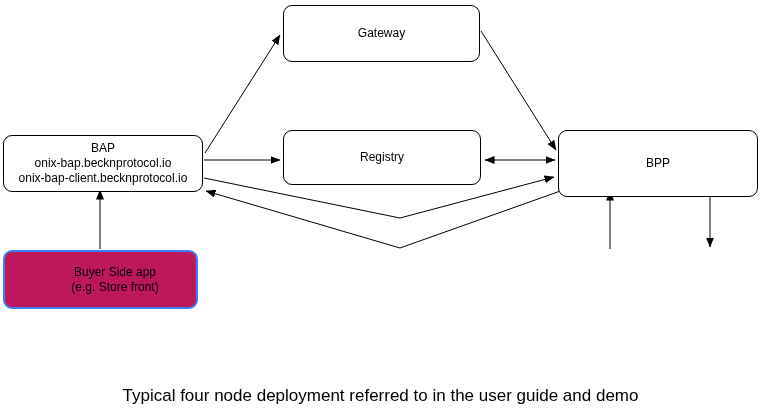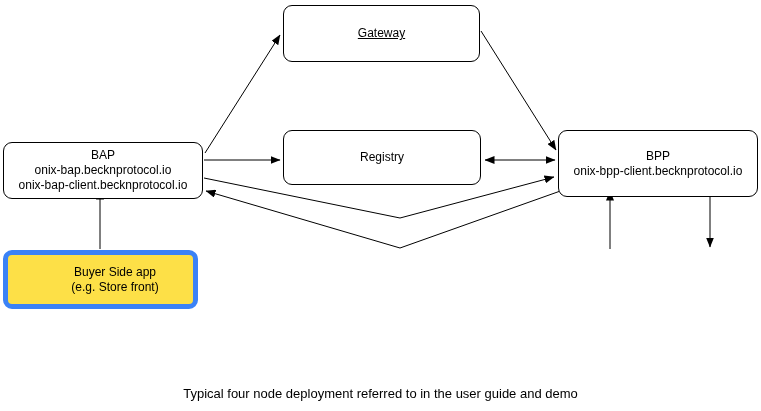--- a/index.html
+++ b/index.html
@@ -26,36 +26,36 @@
     text-align: center;
     border-radius: 9px;
     font-size: 12px;
     line-height: 15px;
     color: #000000;
     background: #ffffff;
     border: 1px solid #000000;
     padding: 2px 4px;
   }
   .node.app {
-    background: #fde047;
-    border: 5px solid #3b82f6;
+    background: #be185d;
+    border: 2px solid #3b82f6;
     padding-left: 33px;
   }
-  .node-gateway  { left: 283px; top: 5px;   width: 197px; height: 57px; text-decoration: underline; }
-  .node-bap      { left: 3px;   top: 142px; width: 200px; height: 57px; }
+  .node-gateway  { left: 283px; top: 5px;   width: 197px; height: 57px; }
+  .node-bap      { left: 3px;   top: 135px; width: 200px; height: 57px; }
   .node-registry { left: 283px; top: 130px; width: 198px; height: 55px; }
   .node-bpp      { left: 558px; top: 130px; width: 200px; height: 67px; }
   .node-buyer    { left: 3px;   top: 250px; width: 195px; height: 59px; }
   .node-seller   { left: 561px; top: 250px; width: 197px; height: 60px; }
   .caption {
     position: absolute;
     left: 0; right: 0;
     top: 386px;
     text-align: center;
-    font-size: 13px;
+    font-size: 17px;
     color: #000000;
   }
 </style>
 </head>
 <body>
 
 <div class="canvas">
 
   <svg class="edges-layer" width="761" height="411" viewBox="0 0 761 411" xmlns="http://www.w3.org/2000/svg">
     <defs>
@@ -85,21 +85,20 @@
     <div>onix-bap.becknprotocol.io</div>
     <div>onix-bap-client.becknprotocol.io</div>
   </div>
 
   <div class="node node-registry">
     <div>Registry</div>
   </div>
 
   <div class="node node-bpp">
     <div>BPP</div>
-    <div>onix-bpp-client.becknprotocol.io</div>
   </div>
 
   <div class="node app node-buyer">
     <div>Buyer Side app</div>
     <div>(e.g. Store front)</div>
   </div>
 
 
   <div class="caption">Typical four node deployment referred to in the user guide and demo</div>
 

